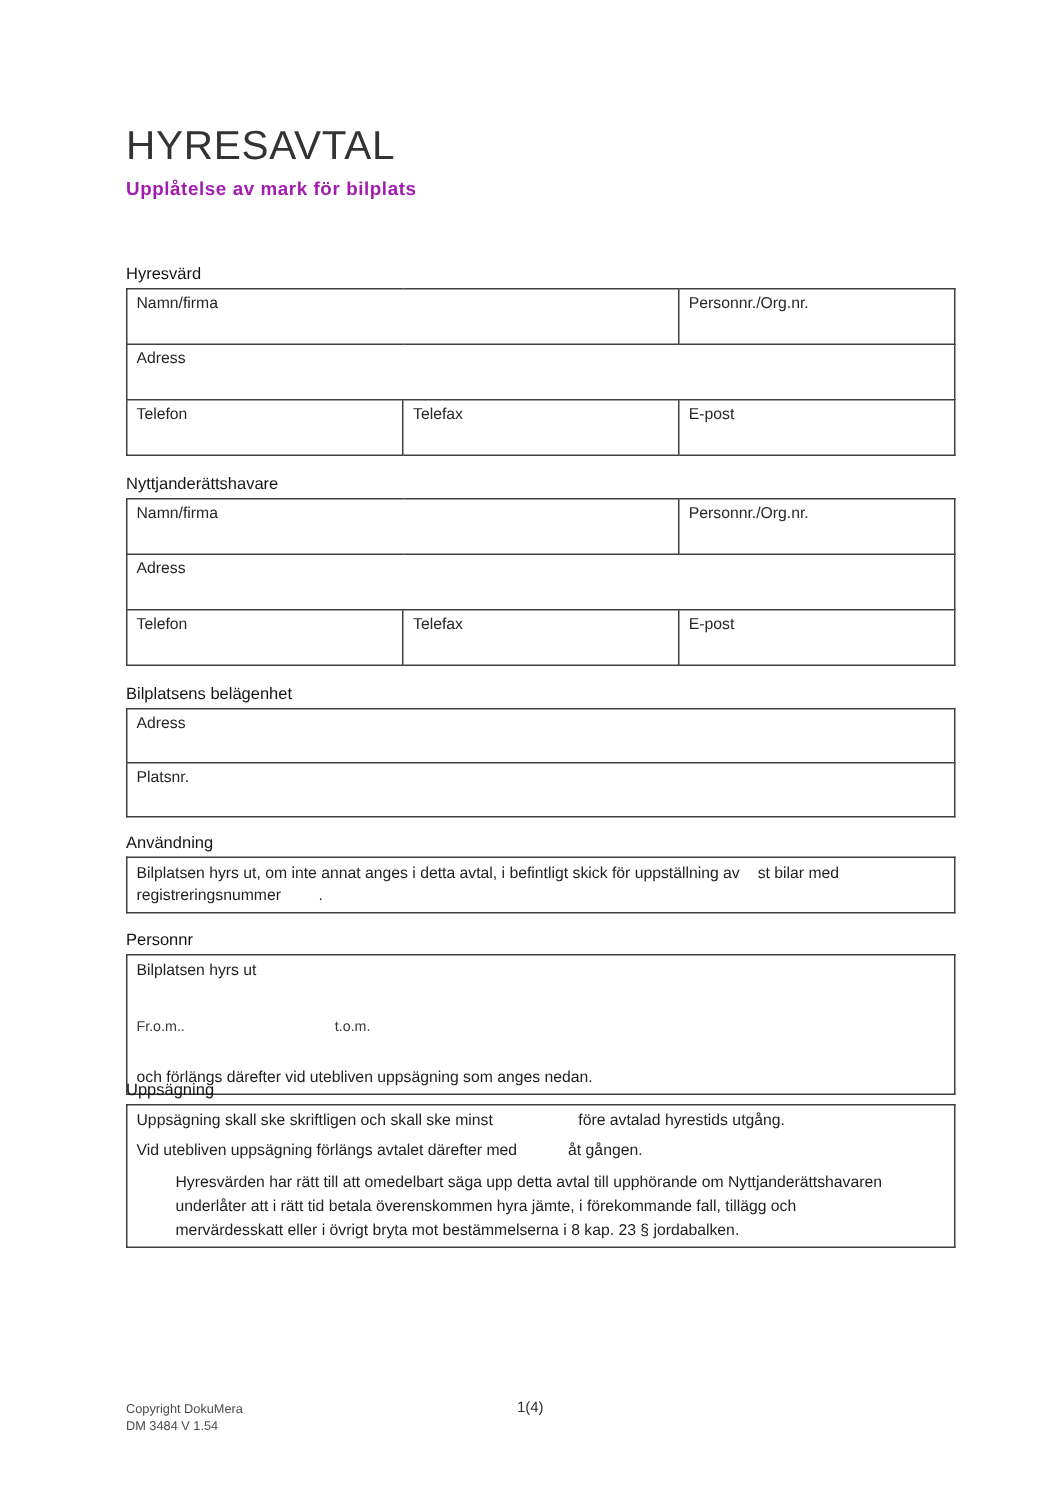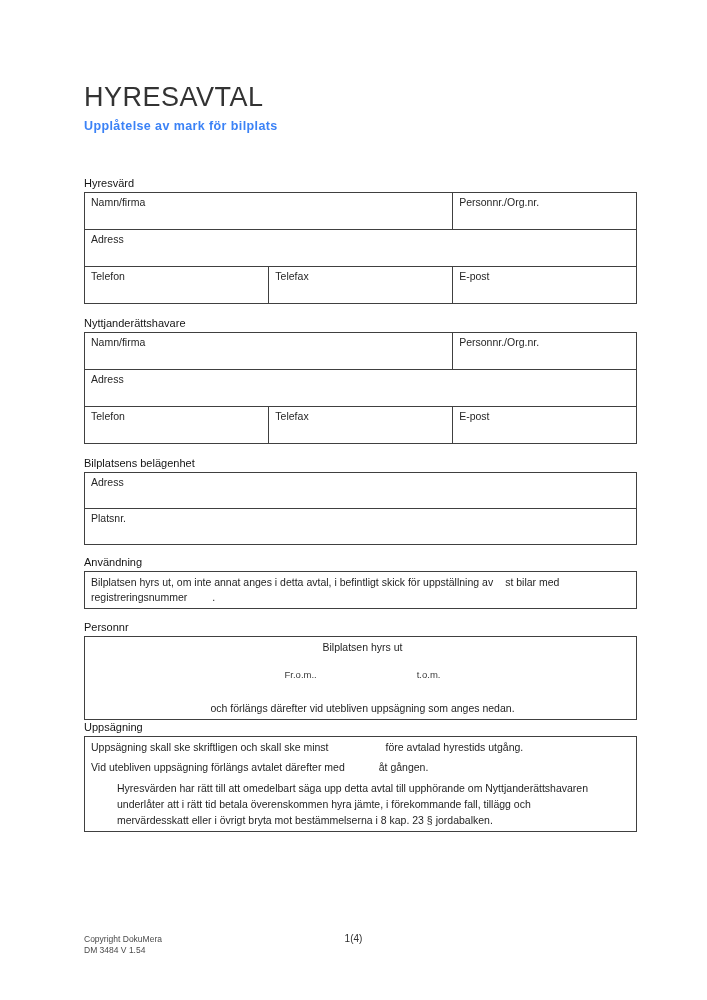--- a/index.html
+++ b/index.html
@@ -8,21 +8,21 @@
     font-family:"Liberation Sans", sans-serif; color:#1f1f1f; overflow:hidden;
   }
   .abs { position:absolute; }
 
   .title {
     left:84px; top:82px; font-size:27px; line-height:30px;
     font-weight:300; letter-spacing:0.5px; color:#333333;
   }
   .subtitle {
     left:84px; top:118px; font-size:12.5px; line-height:16px;
-    font-weight:bold; letter-spacing:0.4px; color:#3b82f6;
+    font-weight:bold; letter-spacing:0.4px; color:#a21caf;
   }
 
   .section { left:84px; width:553px; }
   .sec-label {
     font-weight:normal; font-size:11px; line-height:13px;
     color:#141414; margin:0 0 2px 0;
   }
   table.form { border-collapse:collapse; width:553px; table-layout:fixed;padding-left:26px; }
   table.form td {
     border:1px solid #404040; vertical-align:top;
@@ -30,21 +30,21 @@
     overflow:hidden;
   }
   .contact tr { height:37px; }
   .loc tr { height:36px; }
 
   .bodyline { font-size:10.5px; line-height:15px; white-space:nowrap; color:#1f1f1f; }
   .blank { display:inline-block; }
   .g12 { width:12px; } .g25 { width:25px; } .g57 { width:57px; }
   .g34 { width:34px; } .g100 { width:100px; }
 
-  .term-cell .fromto { font-size:9.5px; line-height:12px; margin-top:14px; color:#3a3a3a; }
+  .term-cell .fromto { font-size:9.5px; line-height:12px; margin-top:24px; color:#3a3a3a; }
   .term-cell .line3 { margin-top:20px; }
 
   .uppsag-cell .uline { margin-bottom:5px; }
   .uppsag-cell .para { font-size:10.5px; line-height:16px; white-space:nowrap; color:#1f1f1f;margin-left:26px; }
 
   .pagenum {
     top:932px; left:0; width:707px; text-align:center;
     font-size:10px; line-height:13px; color:#2e2e2e;
   }
   .copyright {
@@ -167,21 +167,21 @@
       </tr>
     </tbody>
       </table>
   </div>
 
   <div class="abs section" style="top:621px;">
     <div class="sec-label">Personnr</div>
     <table class="form">
       <tbody>
           <tr>
-        <td class="term-cell" style="height:67px;text-align:center;">
+        <td class="term-cell" style="height:67px;">
           <div class="bodyline">Bilplatsen hyrs ut</div>
           <div class="fromto">
             <span>Fr.o.m..</span><span class="blank g100"></span><span>t.o.m.</span>
           </div>
           <div class="bodyline line3">och förlängs därefter vid utebliven uppsägning som anges nedan.</div>
         </td>
       </tr>
     </tbody>
       </table>
   </div>

